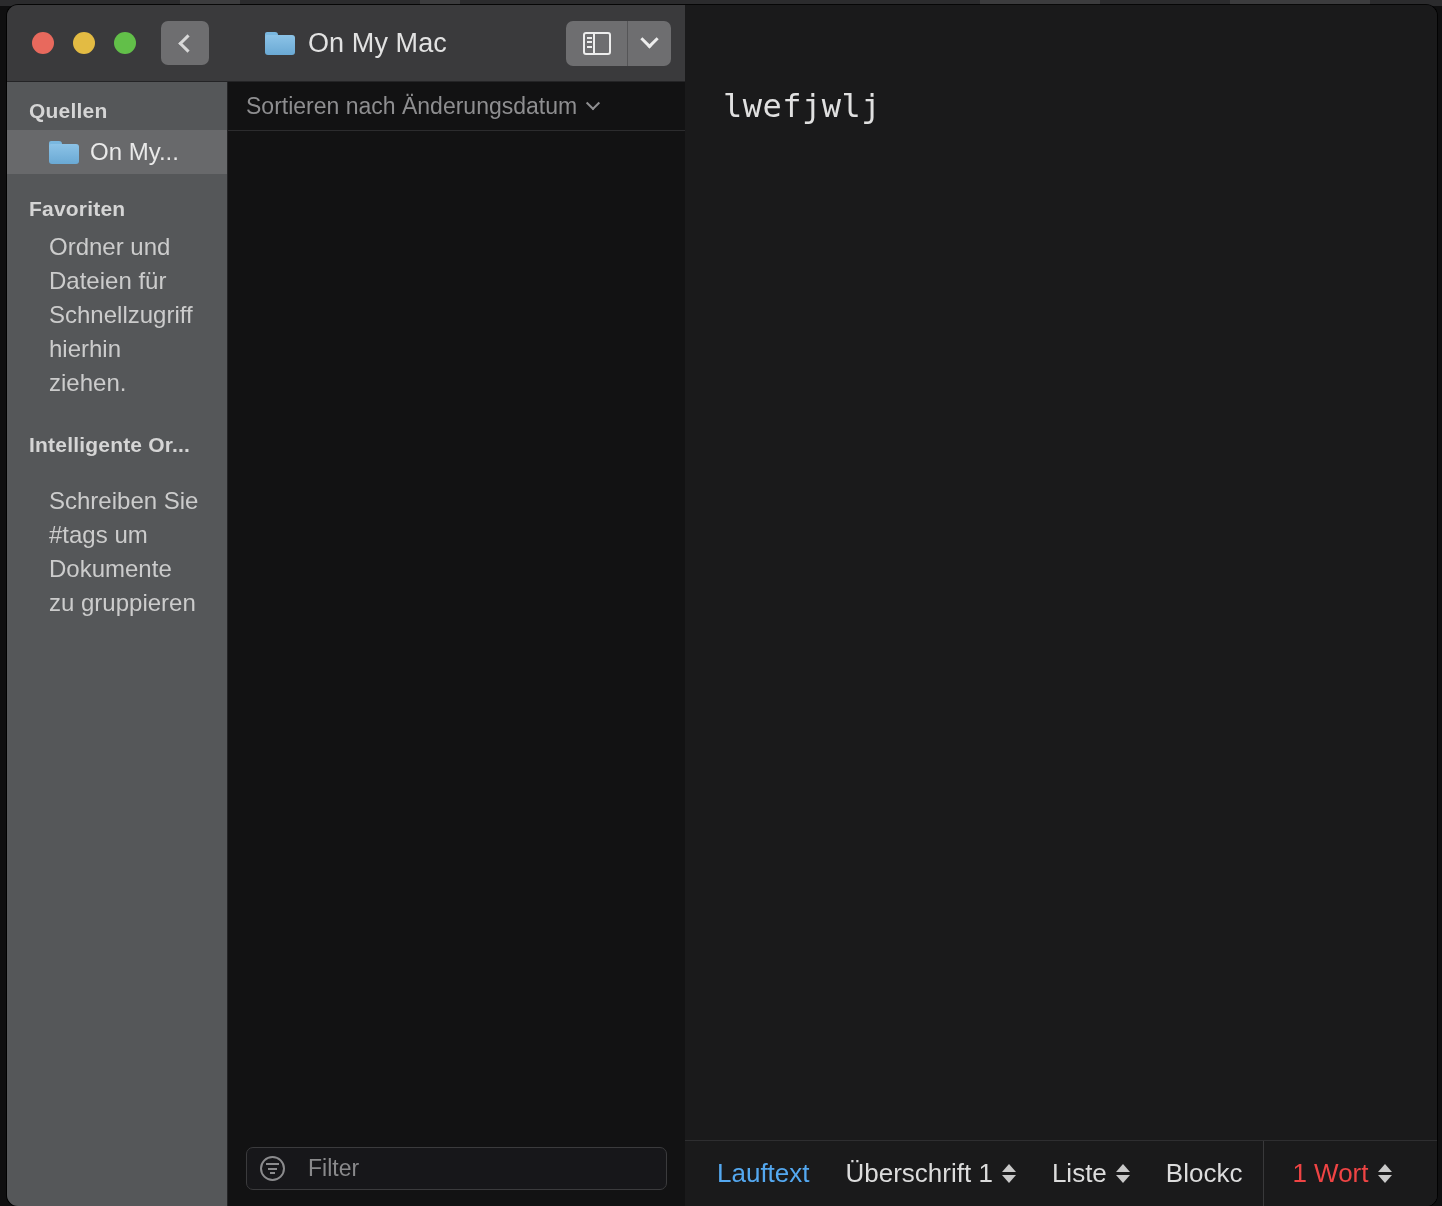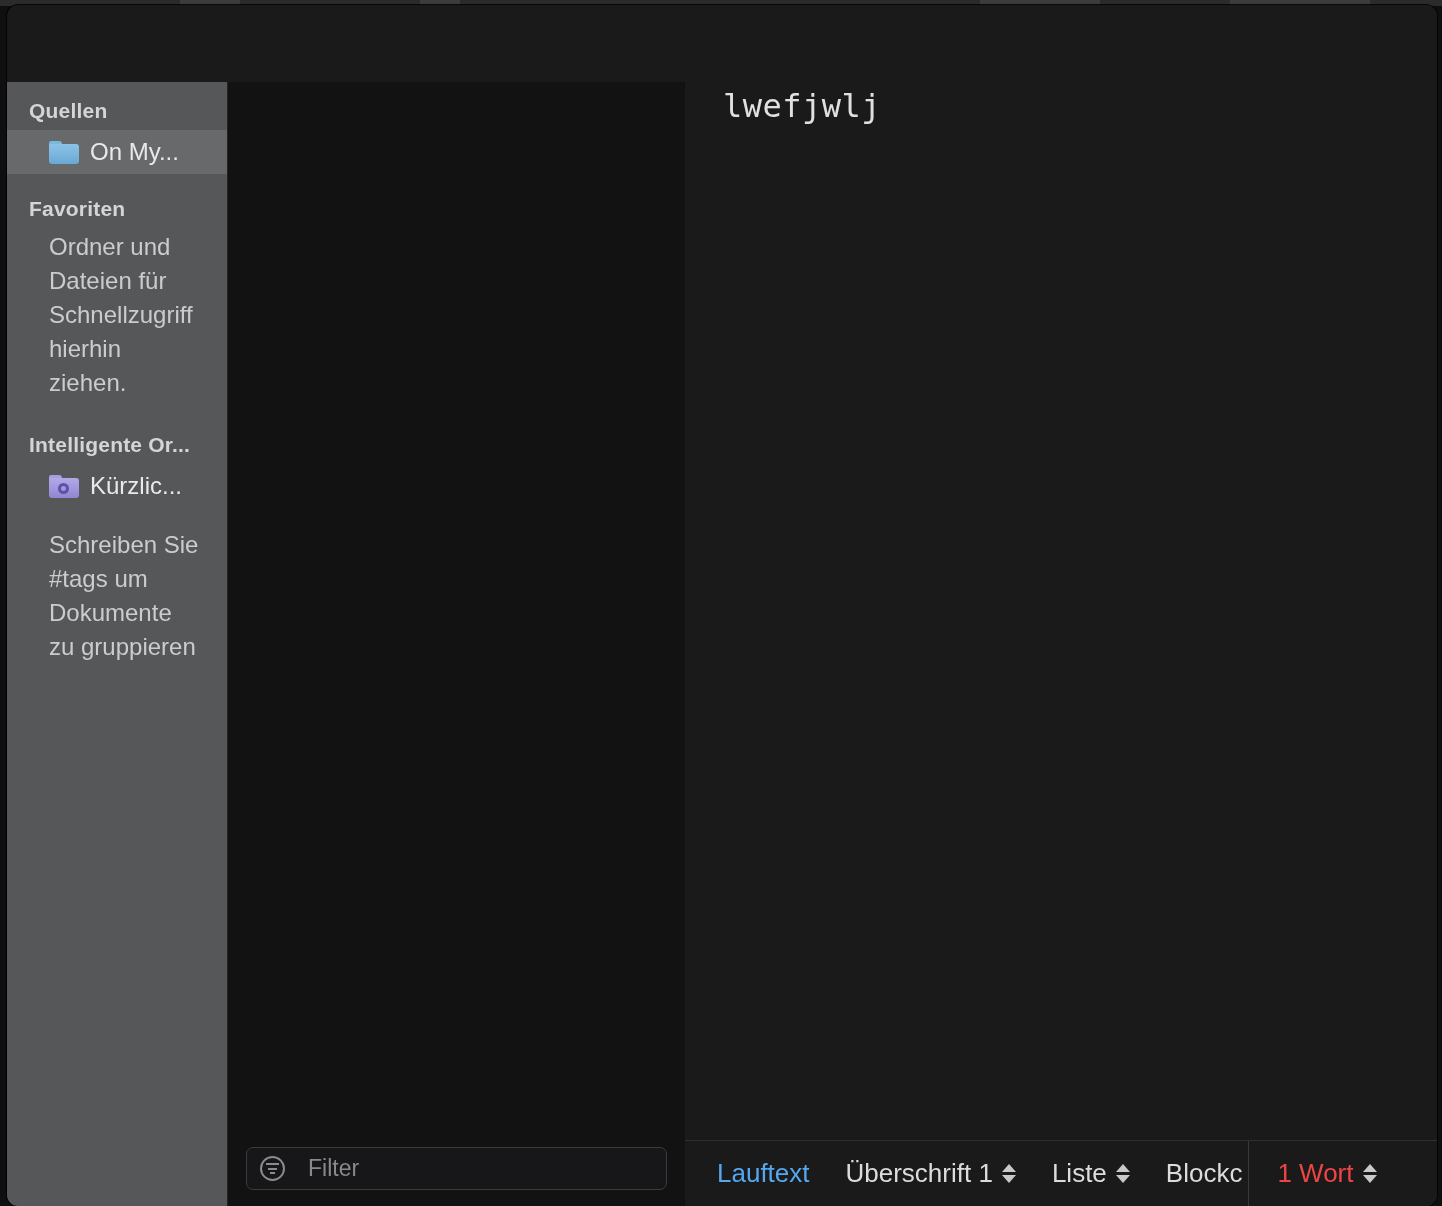--- a/index.html
+++ b/index.html
@@ -311,21 +311,21 @@
     gap: 9px;
     font-size: 26px;
     color: #dcdcdc;
     white-space: nowrap;
     margin-right: 36px;
   }
   .sb-item.accent { color: #54a8f0; }
   .sb-item.clipped {
     max-width: 84px;
     overflow: hidden;
-    margin-right: 0;
+    margin-right: 15px;
   }
   .stepper {
     display: inline-flex;
     flex-direction: column;
     gap: 3px;
     flex: none;
   }
   .stepper .up, .stepper .dn {
     width: 0; height: 0;
     border-left: 7px solid transparent;
@@ -358,55 +358,86 @@
   <div class="blip" style="left:180px;width:60px"></div>
   <div class="blip" style="left:420px;width:40px"></div>
   <div class="blip" style="left:980px;width:120px"></div>
   <div class="blip" style="left:1230px;width:140px"></div>
 </div>
 
 <div class="window">
 
   <div class="library">
 
+    <div class="titlebar">
+
+      <div class="traffic">
+        <div class="light red"></div>
+        <div class="light yellow"></div>
+        <div class="light green"></div>
+      </div>
+
+      <div class="nav-back">
+        <div class="chev-left"></div>
+      </div>
+
+      <div class="title-group">
+        <div class="folder-icon">
+          <div class="tab"></div>
+            <div class="body"></div>
+        </div>
+        <div class="win-title">On My Mac</div>
+      </div>
+
+      <div class="layout-btn">
+        <div class="seg-main">
+          <div class="panel-glyph">
+            <div class="pg-left">
+                <i></i>
+                <i></i>
+                <i></i>
+              </div>
+          </div>
+        </div>
+        <div class="seg-arrow">
+          <div class="chev-down"></div>
+        </div>
+      </div>
+    </div>
 
     <div class="sidebar">
 
       <div class="sb-header">Quellen</div>
       <div class="sb-row selected">
         <div class="folder-icon">
           <div class="tab"></div>
             <div class="body"></div>
         </div>
         <span class="lbl">On My...</span>
       </div>
 
       <div class="sb-gap"></div>
 
       <div class="sb-header">Favoriten</div>
       <div class="sb-hint">Ordner und Dateien für Schnellzugriff hierhin ziehen.</div>
 
       <div class="sb-gap"></div>
 
       <div class="sb-header">Intelligente Or...</div>
-      <div class="sb-row">
-        <div class="folder-icon purple">
-          <div class="tab"></div>
-            <div class="body"></div>
-            <div class="gear"></div>
-        </div>
-        <span class="lbl">Kürzlic...</span>
-      </div>
 
       <div class="sb-gap"></div>
 
       <div class="sb-hint">Schreiben Sie #tags um Dokumente zu gruppieren</div>
     </div>
 
     <div class="list-col">
+      <div class="sortbar">
+        <span class="txt">Sortieren nach Änderungsdatum</span>
+        <span class="chev-sm"></span>
+      </div>
       <div class="list-body"></div>
       <div class="filter-wrap">
         <div class="filter-field">
           <span class="filter-icon">
               <i></i>
               <i></i>
               <i></i>
             </span>
           <span class="filter-ph">Filter</span>
         </div>

